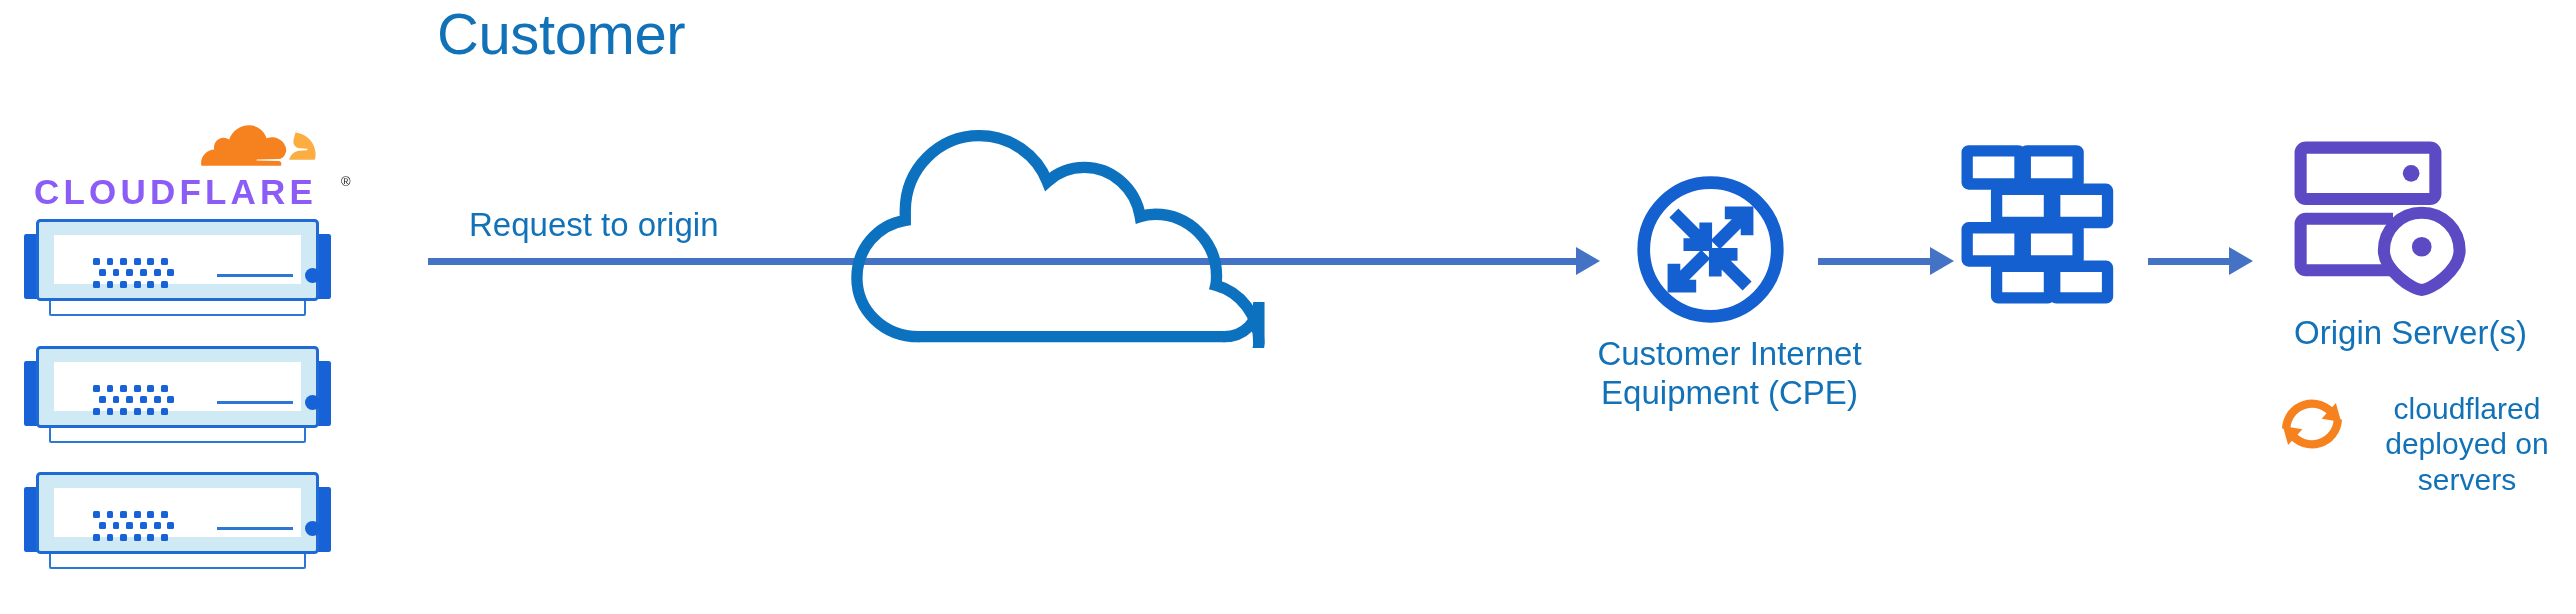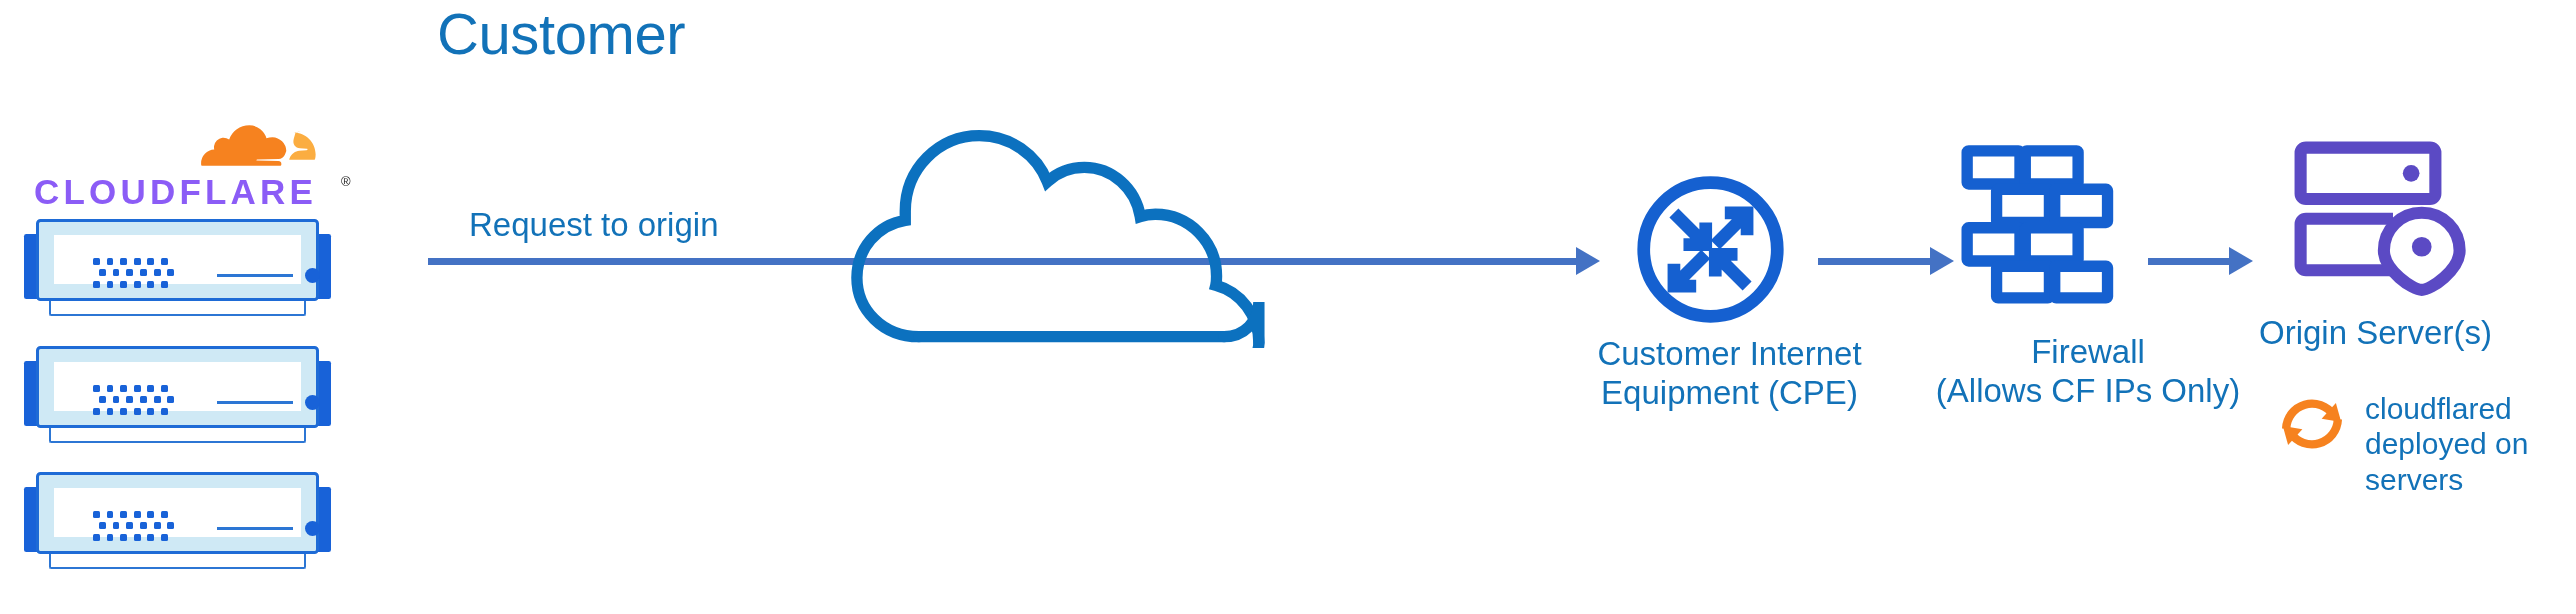--- a/index.html
+++ b/index.html
@@ -28,20 +28,21 @@
     letter-spacing: -0.4px;
     white-space: nowrap;
   }
 
   
   .label {
     color: #1272B8;
     font-size: 33px;
     line-height: 1.18;
     white-space: pre-line;
+    text-align: center;
   }
 
   #label-request   { left: 469px;  top: 206px; font-size: 33px; }
   #label-cfip      { left: 390px;  top: 276px; font-size: 33px; }
   #label-internet  { left: 908px; top: 297px; width: 333px; text-align: center; }
   #label-cpe       { left: 1548px; top: 335px; width: 363px; text-align: center; }
   #label-firewall  { left: 1899px; top: 333px; width: 378px; text-align: center; }
   #label-origin    { left: 2259px; top: 314px; width: 303px; }
   #label-cloudflared {
     left: 2365px; top: 391px; width: 204px;
@@ -298,22 +299,20 @@
       <rect x="125" y="60" width="70" height="44" rx="2"></rect>
 
       <rect x="9" y="111" width="70" height="44" rx="2"></rect>
       <rect x="86" y="111" width="70" height="44" rx="2"></rect>
 
       <rect x="48" y="162" width="70" height="42" rx="2"></rect>
       <rect x="125" y="162" width="70" height="42" rx="2"></rect>
     </g>
   </svg>
 
-  <div class="abs label" id="label-firewall">Firewall
-(Allows CF IPs Only)</div>
 
   <svg class="abs" id="origin-icon" viewBox="0 0 235 210">
 
     <rect x="10" y="10" width="178" height="68" rx="7" fill="none" stroke="#5B4AC4" stroke-width="16"></rect>
     <circle cx="156" cy="44" r="11" fill="#5B4AC4"></circle>
 
     <path d="M132 104 L17 104 A7 7 0 0 0 10 111 L10 165 A7 7 0 0 0 17 172 L132 172" fill="none" stroke="#5B4AC4" stroke-width="16" stroke-linecap="butt"></path>
 
     <path d="M170 96 C 142 96 120 118 120 146 C 120 172 158 198 170 198
              C 182 198 220 172 220 146 C 220 118 198 96 170 96 Z" fill="#ffffff" stroke="#5B4AC4" stroke-width="16" stroke-linejoin="round"></path>

